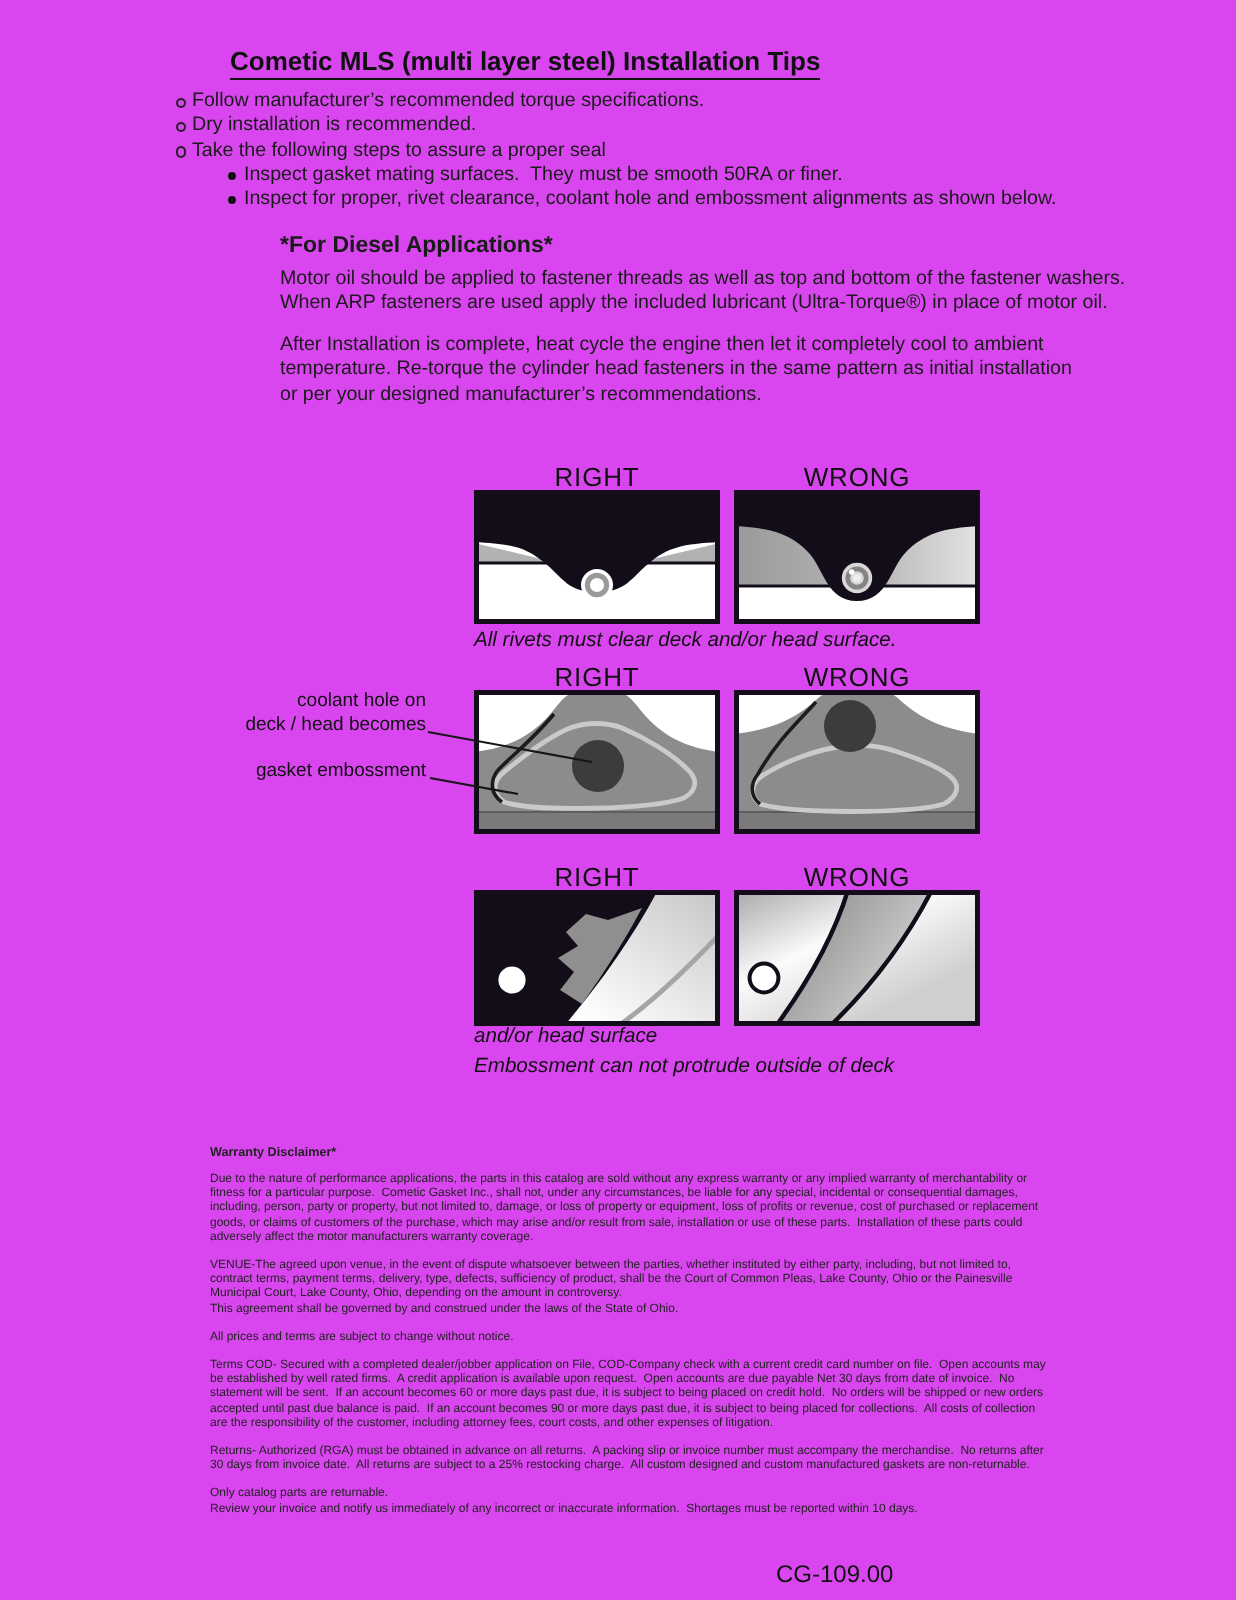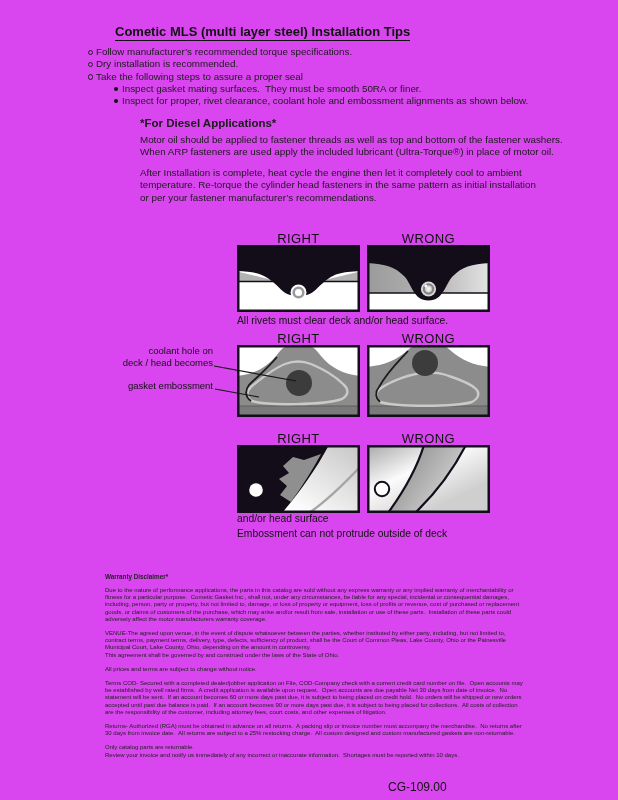--- a/index.html
+++ b/index.html
@@ -32,21 +32,21 @@
   .para .tl, .note { font-size:9.8px; line-height:12.4px; white-space:pre; }
   .note { margin-top:2px; }
   
   .figure { position:absolute; width:260px; }
   .fig-labels { position:relative; height:14px;text-decoration:underline; }
   .fig-label { position:absolute; width:123px; text-align:center; font-size:13px; letter-spacing:.4px; color:#111; white-space:pre; }
   .fig-label.right { left:0; }
   .fig-label.wrong { left:130px; }
   .fig-panels { display:flex; gap:7px; }
   .fig-panels svg { display:block; }
-  .fig-caption { margin-top:3px; font-size:10.3px; line-height:11.8px; color:#111; white-space:pre; }
+  .fig-caption { margin-top:3px; font-size:10.3px; line-height:11.8px; color:#111; white-space:pre;font-style:italic; }
   .fig-caption.centered { text-align:center; width:253px; }
   
   .callout { position:absolute; text-align:right; font-size:9.5px; line-height:11.5px; color:#111; }
   .callout div { white-space:pre; }
   .leader-lines { position:absolute; left:205px; top:352px; z-index:5; pointer-events:none; }
   
   .warranty { position:absolute; left:105px; top:573px; width:412px; color:#222; }
   .wheading { font-size:6.3px; font-weight:bold; margin-bottom:7px; white-space:pre; }
   .wpara { margin-bottom:7px; }
   .wpara .tl { font-size:6px; line-height:7.2px; white-space:pre; }
@@ -86,21 +86,21 @@
 
   <div class="diesel">
     <div class="dheading">*For Diesel Applications*</div>
     <div class="para">
         <div class="tl">Motor oil should be applied to fastener threads as well as top and bottom of the fastener washers.</div>
         <div class="tl">When ARP fasteners are used apply the included lubricant (Ultra-Torque®) in place of motor oil.</div>
       </div>
     <div class="para">
         <div class="tl">After Installation is complete, heat cycle the engine then let it completely cool to ambient</div>
         <div class="tl">temperature. Re-torque the cylinder head fasteners in the same pattern as initial installation</div>
-        <div class="tl">or per your fastener manufacturer’s recommendations.</div>
+        <div class="tl">or per your designed manufacturer’s recommendations.</div>
       </div>
   </div>
 
   <div class="figure" style="left:237px; top:231px;">
     <div class="fig-labels">
       <span class="fig-label right">RIGHT</span>
       <span class="fig-label wrong">WRONG</span>
     </div>
     <div class="fig-panels">
       <svg width="123" height="67" viewBox="0 0 123 67">

